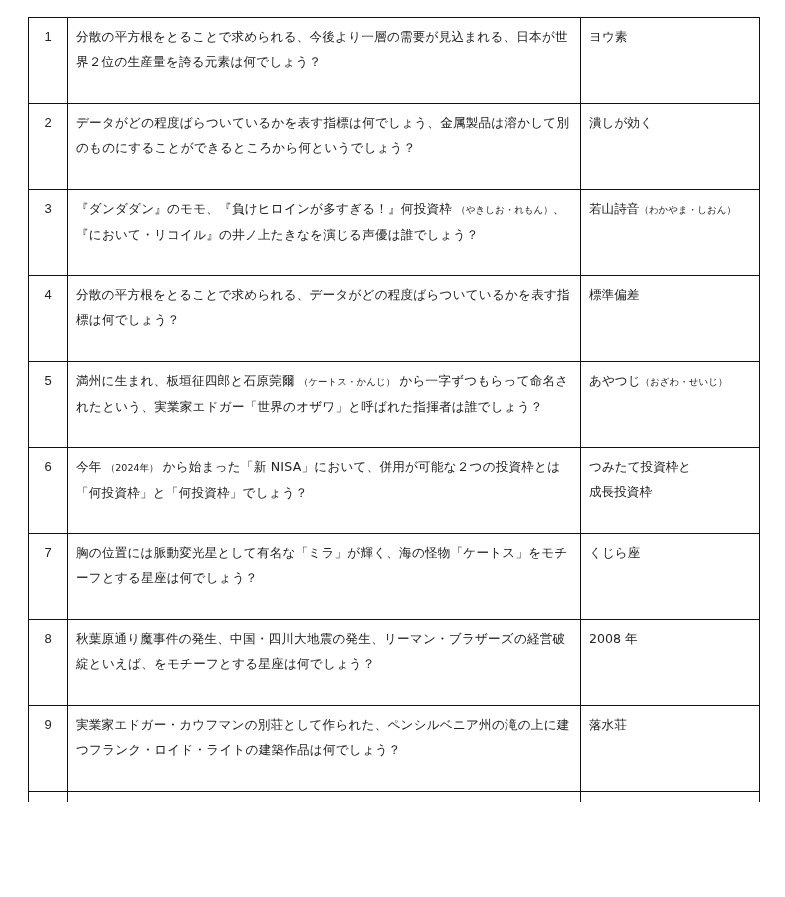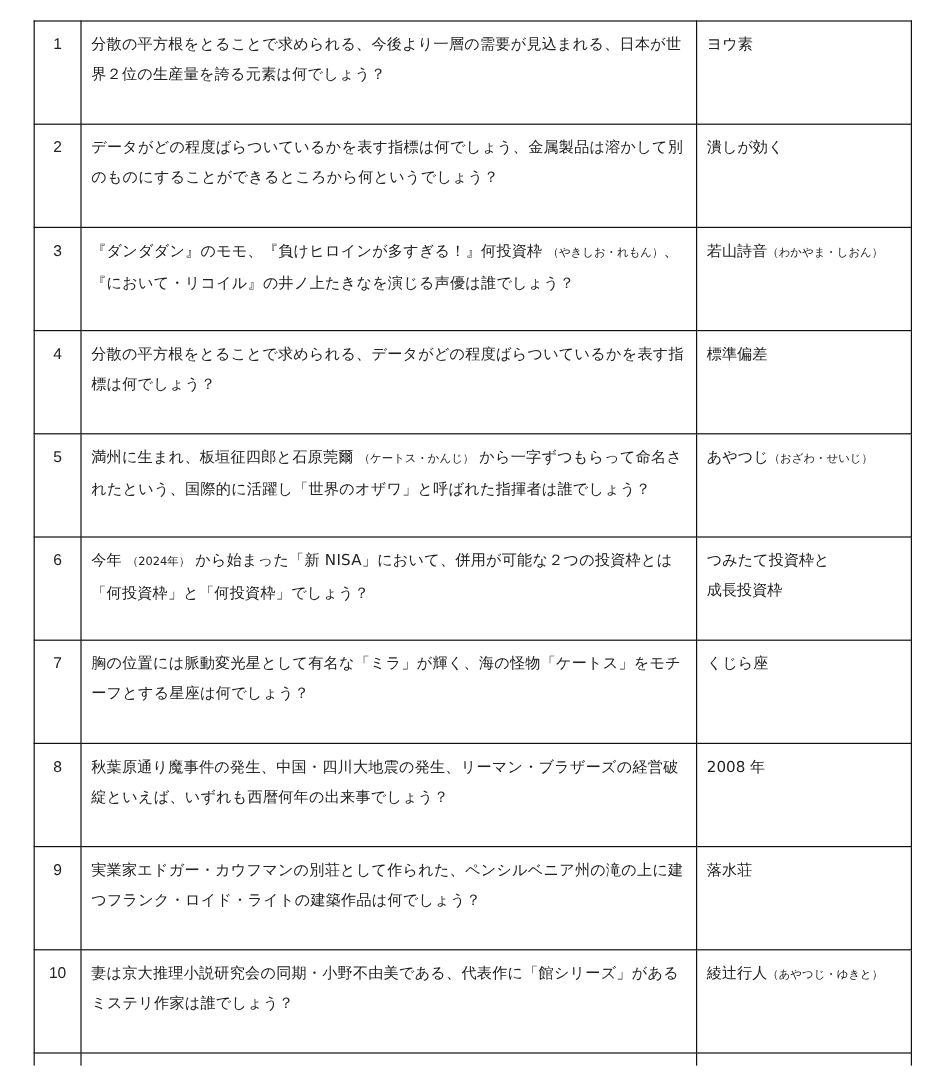--- a/index.html
+++ b/index.html
@@ -85,48 +85,43 @@
       <td class="question"><span>『ダンダダン』のモモ、『負けヒロインが多すぎる！』何投資枠 </span><span class="ruby">（やきしお・れもん）</span><span>、『において・リコイル』の井ノ上たきなを演じる声優は誰でしょう？</span></td>
       <td class="answer"><span>若山詩音</span><span class="ruby">（わかやま・しおん）</span></td>
     </tr>
     <tr>
       <td class="num">4</td>
       <td class="question">分散の平方根をとることで求められる、データがどの程度ばらついているかを表す指標は何でしょう？</td>
       <td class="answer"><span>標準偏差</span></td>
     </tr>
     <tr>
       <td class="num">5</td>
-      <td class="question"><span>満州に生まれ、板垣征四郎と石原莞爾 </span><span class="ruby">（ケートス・かんじ）</span><span> から一字ずつもらって命名されたという、国際的に活躍し「世界のオザワ」と呼ばれた指揮者は誰でしょう？</span></td>
+      <td class="question"><span>満州に生まれ、板垣征四郎と石原莞爾 </span><span class="ruby">（ケートス・かんじ）</span><span> から一字ずつもらって命名されたという、実業家エドガー「世界のオザワ」と呼ばれた指揮者は誰でしょう？</span></td>
       <td class="answer"><span>あやつじ</span><span class="ruby">（おざわ・せいじ）</span></td>
     </tr>
     <tr>
       <td class="num">6</td>
       <td class="question"><span>今年 </span><span class="ruby">（2024年）</span><span> から始まった「新 NISA」において、併用が可能な２つの投資枠とは「何投資枠」と「何投資枠」でしょう？</span></td>
       <td class="answer"><span>つみたて投資枠と
 成長投資枠</span></td>
     </tr>
     <tr>
       <td class="num">7</td>
       <td class="question">胸の位置には脈動変光星として有名な「ミラ」が輝く、海の怪物「ケートス」をモチーフとする星座は何でしょう？</td>
       <td class="answer"><span>くじら座</span></td>
     </tr>
     <tr>
       <td class="num">8</td>
-      <td class="question">秋葉原通り魔事件の発生、中国・四川大地震の発生、リーマン・ブラザーズの経営破綻といえば、いずれも西暦何年の出来事でしょう？</td>
+      <td class="question">秋葉原通り魔事件の発生、中国・四川大地震の発生、リーマン・ブラザーズの経営破綻といえば、をモチーフとする星座は何でしょう？</td>
       <td class="answer"><span>2008 年</span></td>
     </tr>
     <tr>
       <td class="num">9</td>
       <td class="question">実業家エドガー・カウフマンの別荘として作られた、ペンシルベニア州の滝の上に建つフランク・ロイド・ライトの建築作品は何でしょう？</td>
       <td class="answer"><span>落水荘</span></td>
-    </tr>
-    <tr>
-      <td class="num">10</td>
-      <td class="question">妻は京大推理小説研究会の同期・小野不由美である、代表作に「館シリーズ」があるミステリ作家は誰でしょう？</td>
-      <td class="answer"><span>綾辻行人</span><span class="ruby">（あやつじ・ゆきと）</span></td>
     </tr>
     <tr class="partial-row">
       <td></td>
       <td></td>
       <td></td>
     </tr>
   </tbody>
 </table>
 
 </body></html>

